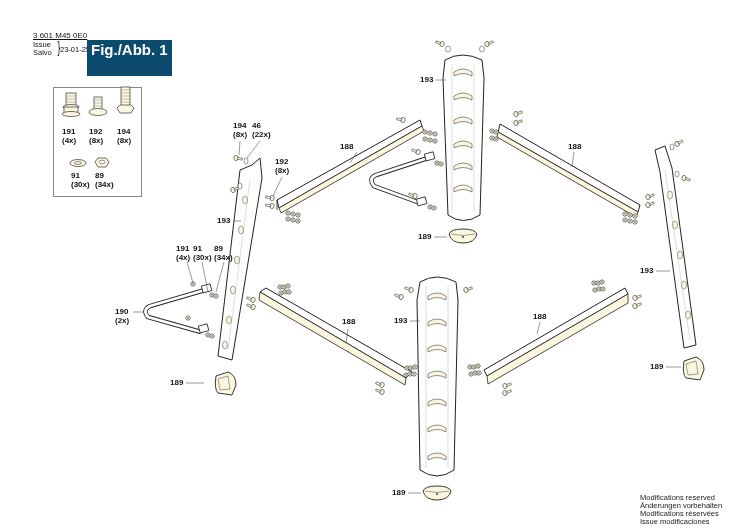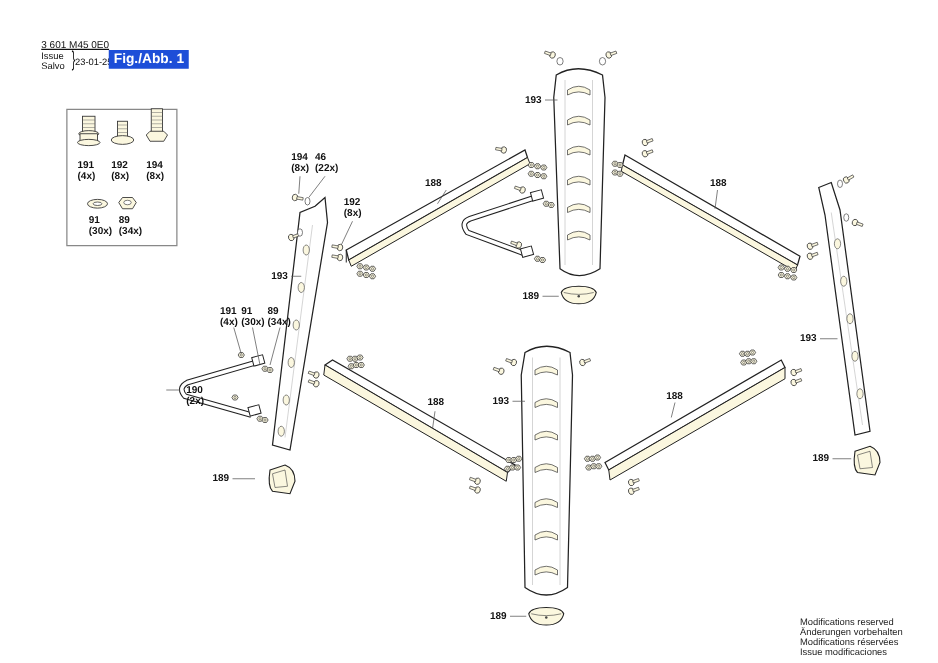--- a/index.html
+++ b/index.html
@@ -2,22 +2,22 @@
 <html><head>
 <meta charset="utf-8">
 <style>
   html, body { margin:0; padding:0; background:#ffffff; }
   body { width:750px; height:530px; position:relative; overflow:hidden;
          font-family:"Liberation Sans", sans-serif; color:#111; }
   .hdr-code { position:absolute; left:33px; top:31px; font-size:8px;text-decoration:underline; }
   .hdr-issue { position:absolute; left:33px; top:41px; font-size:7.5px; line-height:8px; }
   .hdr-brace { position:absolute; left:56px; top:40px; font-size:17px; line-height:16px; transform:scaleX(0.5); }
   .hdr-date { position:absolute; left:60px; top:45px; font-size:7.5px; }
-  .hdr-fig { position:absolute; left:87px; top:40px; background:#1d4ed8; color:#fff;
-             font-weight:bold; font-size:11px; padding:1px 4px 2px 4px; }
+  .hdr-fig { position:absolute; left:87px; top:40px; background:#0c4a6e; color:#fff;
+             font-weight:bold; font-size:15px; padding:1px 4px 18px 4px; }
   .legend-box { position:absolute; left:53px; top:87px; width:87px; height:108px;
                 border:1px solid #888; background:#fff; }
   .lbl { position:absolute; font-size:8px; font-weight:bold; text-align:left;
          line-height:8.5px; white-space:nowrap; }
   .footer { position:absolute; left:640px; top:470px; font-size:7.5px; line-height:8px; color:#222;margin-top:24px; }
   svg { position:absolute; left:0; top:0; }
 </style>
 </head>
 <body>
 
@@ -327,21 +327,21 @@
   <div>(4x)</div>
 </div>
 <div class="lbl" style="left:193px;top:245px;">
   <div>91</div>
   <div>(30x)</div>
 </div>
 <div class="lbl" style="left:214px;top:245px;">
   <div>89</div>
   <div>(34x)</div>
 </div>
-<div class="lbl" style="left:115px;top:308px;margin-left:34px;">
+<div class="lbl" style="left:115px;top:308px;">
   <div>190</div>
   <div>(2x)</div>
 </div>
 
 <div class="lbl" style="left:420px;top:76px;">193</div>
 <div class="lbl" style="left:217px;top:217px;">193</div>
 <div class="lbl" style="left:640px;top:267px;">193</div>
 <div class="lbl" style="left:394px;top:317px;">193</div>
 
 <div class="lbl" style="left:340px;top:143px;">188</div>

